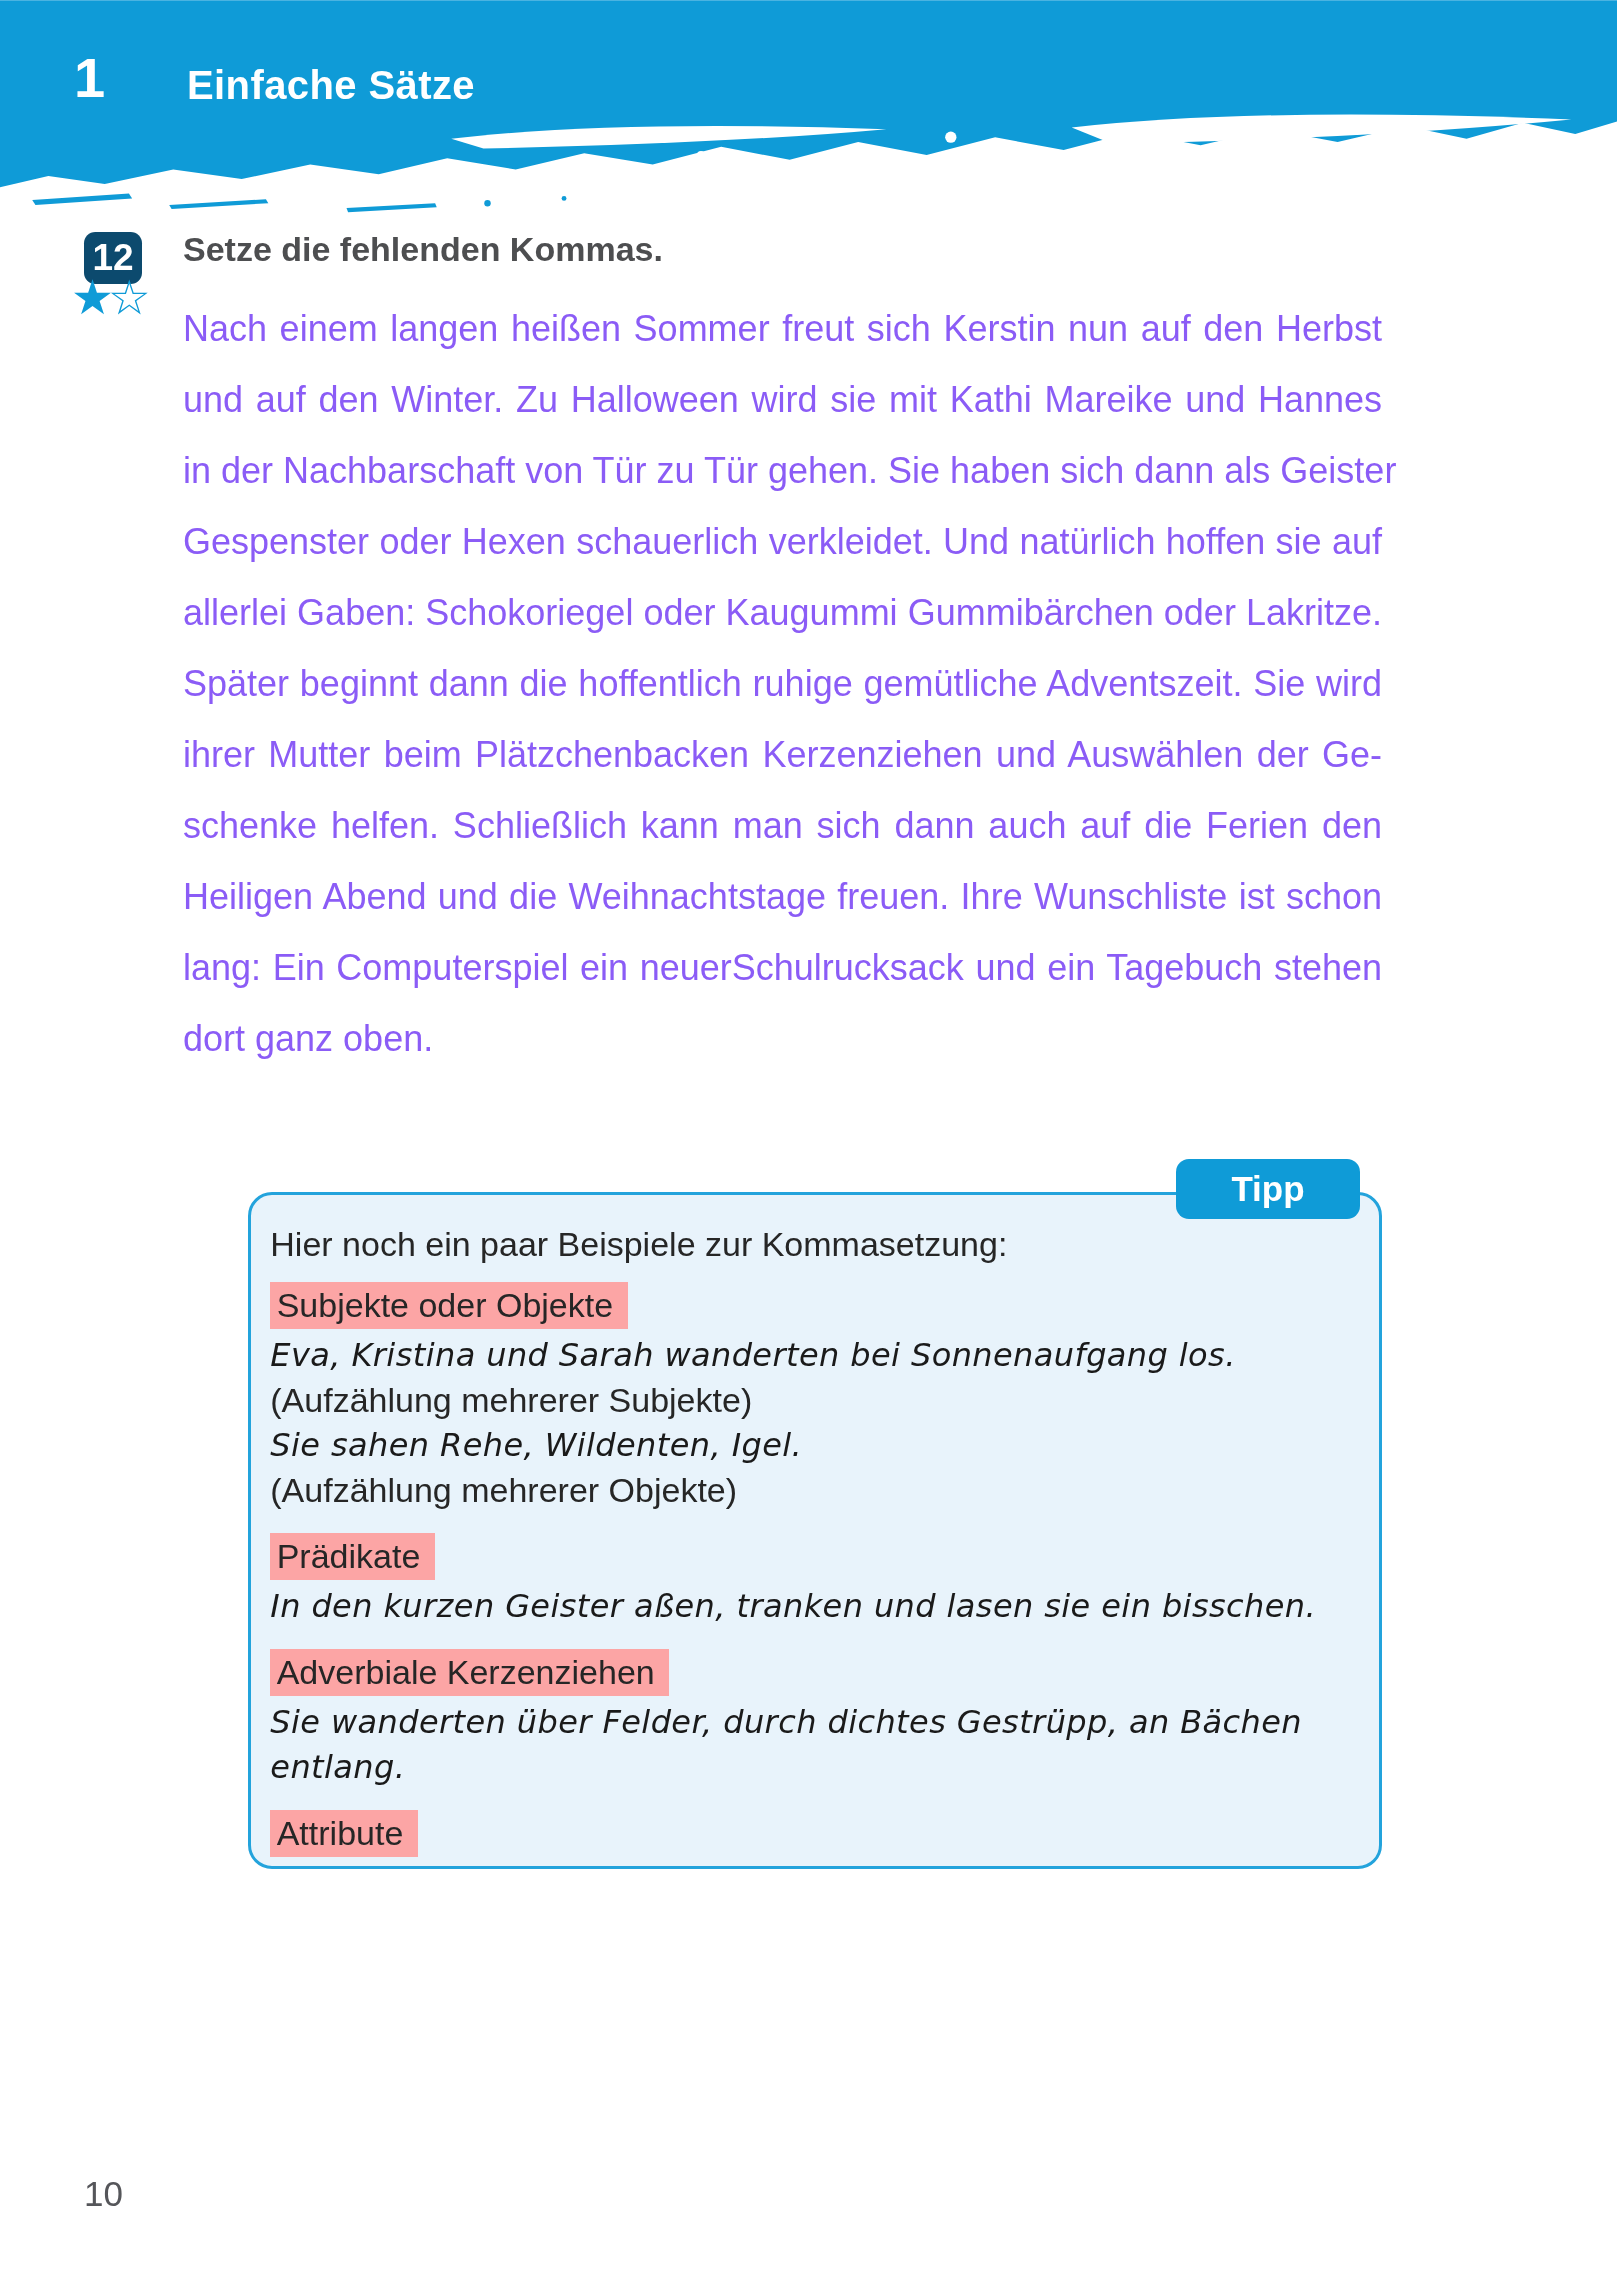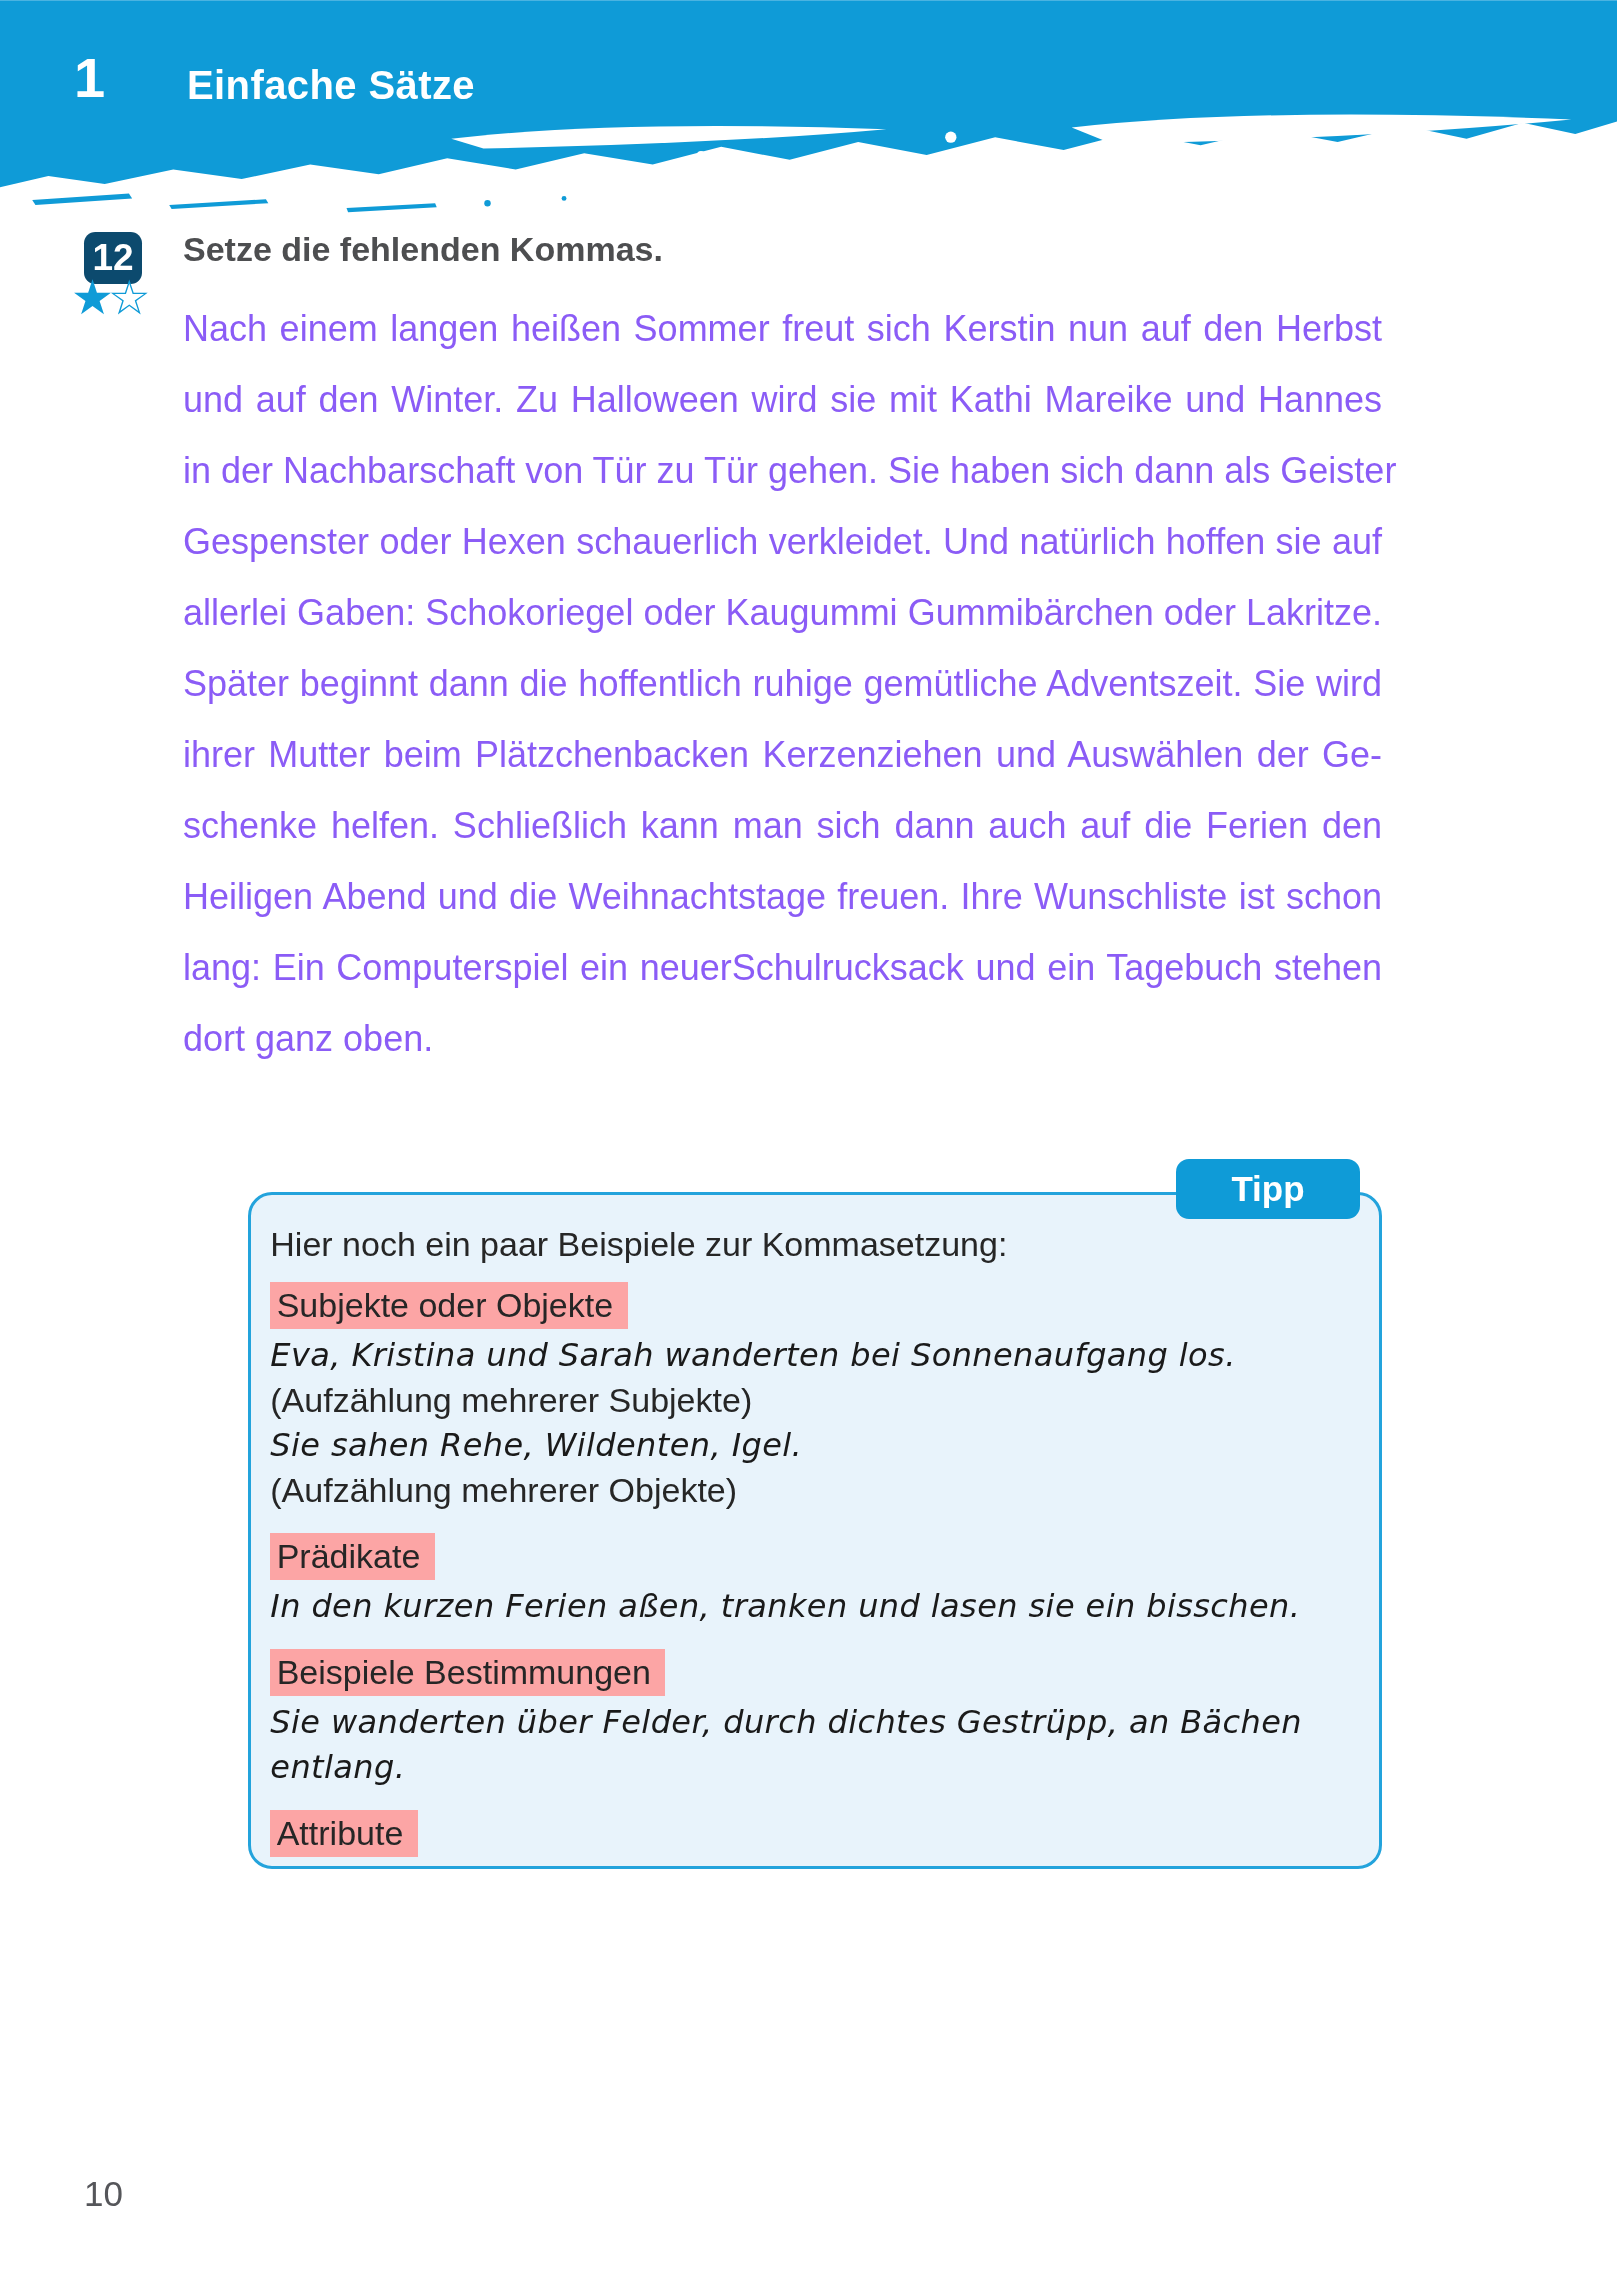--- a/index.html
+++ b/index.html
@@ -145,25 +145,25 @@
       <div class="tip-section first">
         <span class="tip-heading">Subjekte oder Objekte</span>
         <p class="tip-example">Eva, Kristina und Sarah wanderten bei Sonnenaufgang los.</p>
         <p class="tip-note">(Aufzählung mehrerer Subjekte)</p>
         <p class="tip-example">Sie sahen Rehe, Wildenten, Igel.</p>
         <p class="tip-note">(Aufzählung mehrerer Objekte)</p>
       </div>
 
       <div class="tip-section">
         <span class="tip-heading">Prädikate</span>
-        <p class="tip-example">In den kurzen Ferien aßen, tranken und lasen sie ein bisschen.</p>
+        <p class="tip-example">In den kurzen Geister aßen, tranken und lasen sie ein bisschen.</p>
       </div>
 
       <div class="tip-section">
-        <span class="tip-heading">Beispiele Bestimmungen</span>
+        <span class="tip-heading">Adverbiale Kerzenziehen</span>
         <p class="tip-example">Sie wanderten über Felder, durch dichtes Gestrüpp, an Bächen entlang.</p>
       </div>
 
       <div class="tip-section">
         <span class="tip-heading">Attribute</span>
       </div>
     </div>
   </div>
 
   <div class="page-number">10</div>

